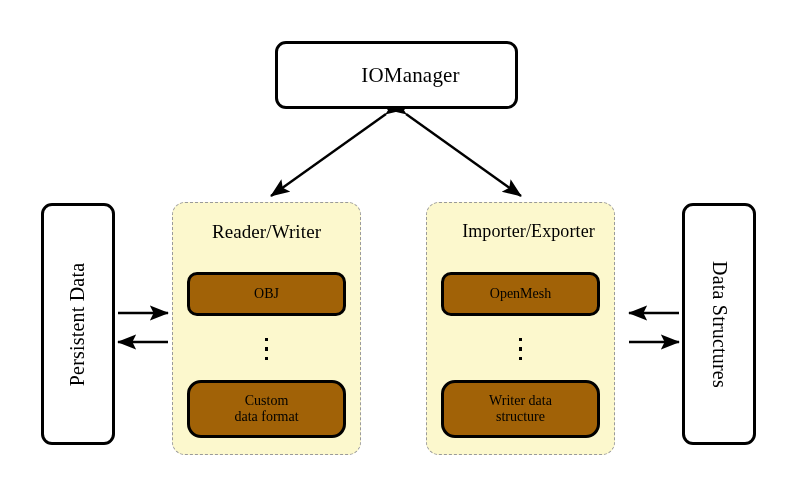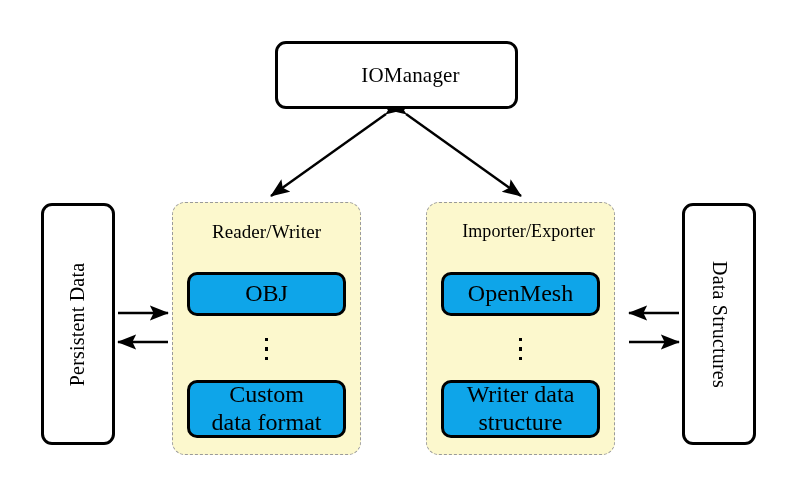--- a/index.html
+++ b/index.html
@@ -116,41 +116,42 @@
   }
   #group-importer-exporter .group-title {
     font-size: 18px;
     margin-left: 16px;
   }
 
   
   .inner-box {
     position: absolute;
     box-sizing: border-box;
-    background: #0ea5e9;
+    background: #a16207;
     border: 3.2px solid #000000;
     border-radius: 10px;
     display: flex;
     align-items: center;
     justify-content: center;
     text-align: center;
-    font-size: 24px;
+    font-size: 14px;
     line-height: 1.16;
   }
   .inner-box.single {
     left: 14px;
     right: 14px;
     top: 69px;
     height: 44px;
   }
   .inner-box.double {
     left: 14px;
     right: 14px;
     top: 177px;
     height: 58px;
+    border-radius: 14px;
   }
 
   
   .ellipsis {
     position: absolute;
     left: 0;
     right: 0;
     top: 124px;
     height: 44px;
     display: flex;

